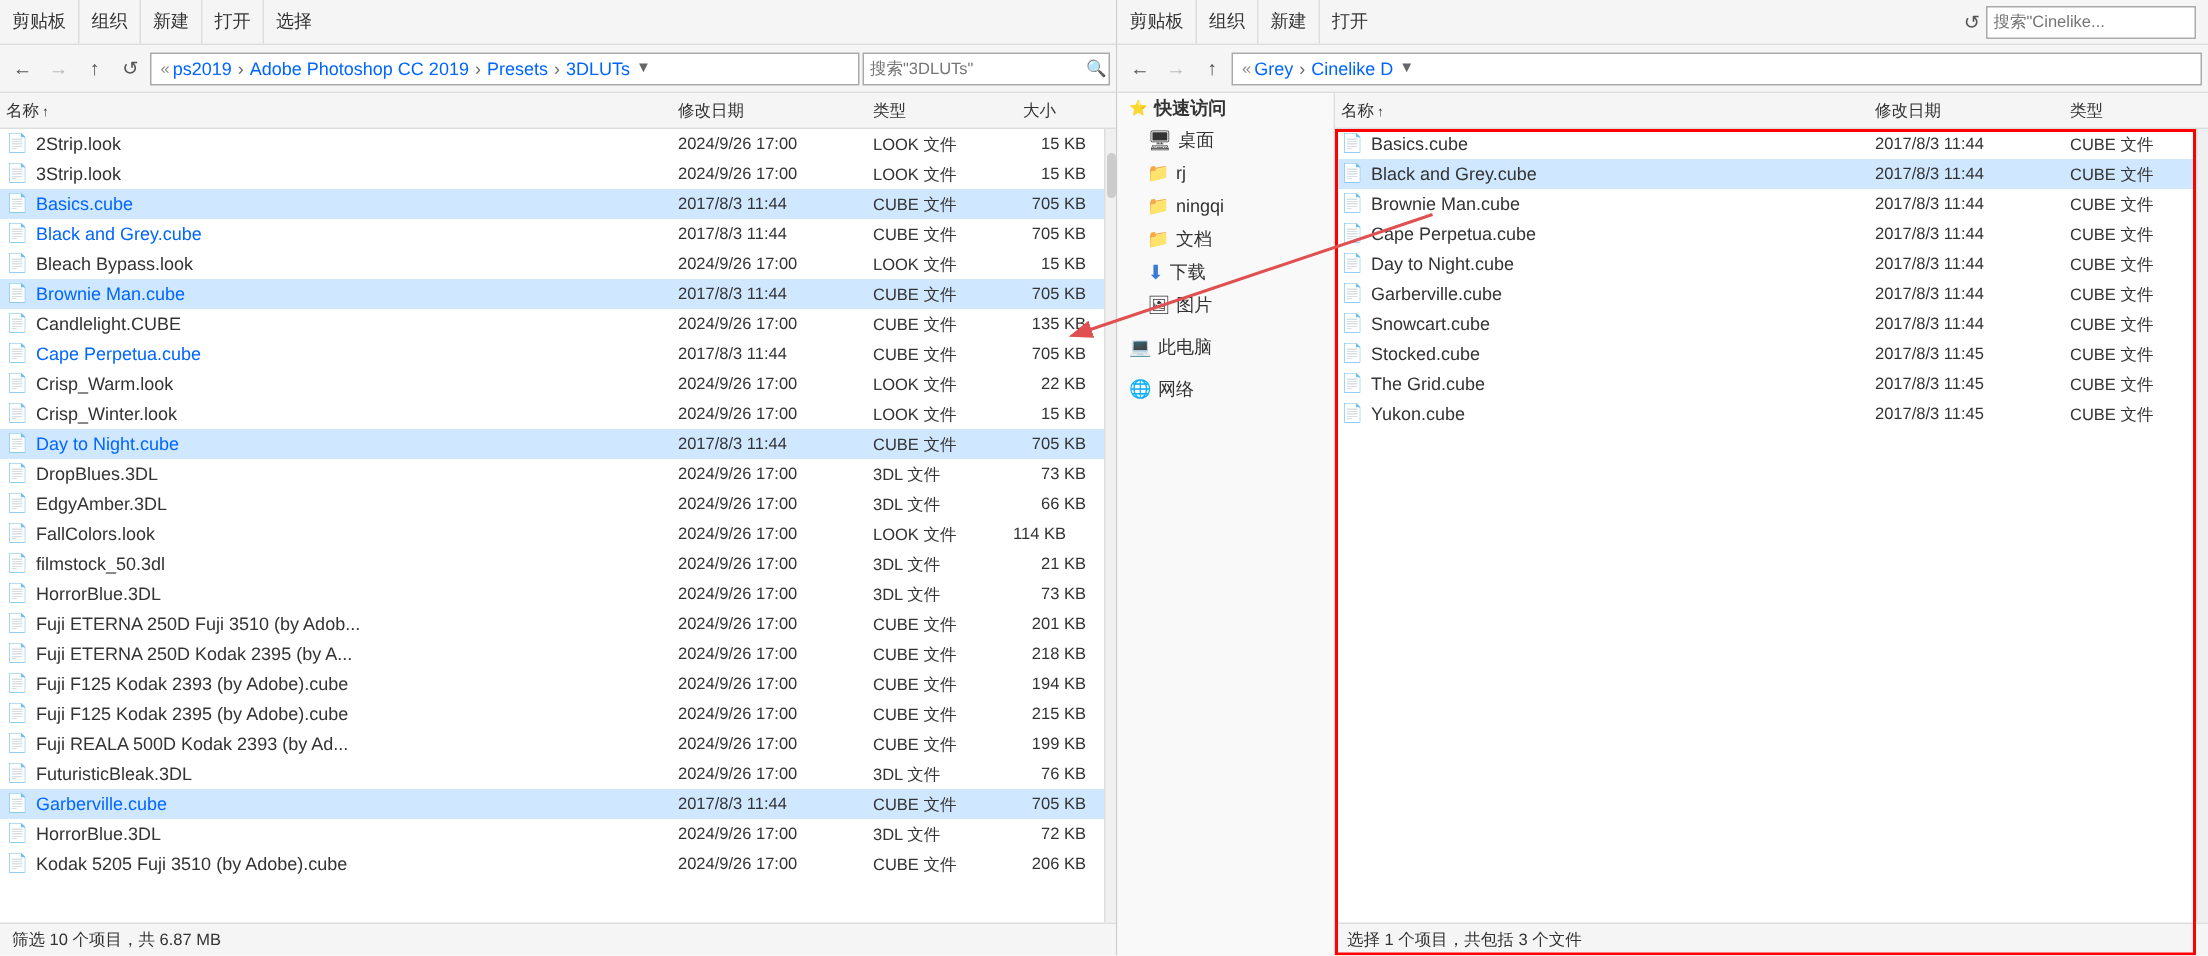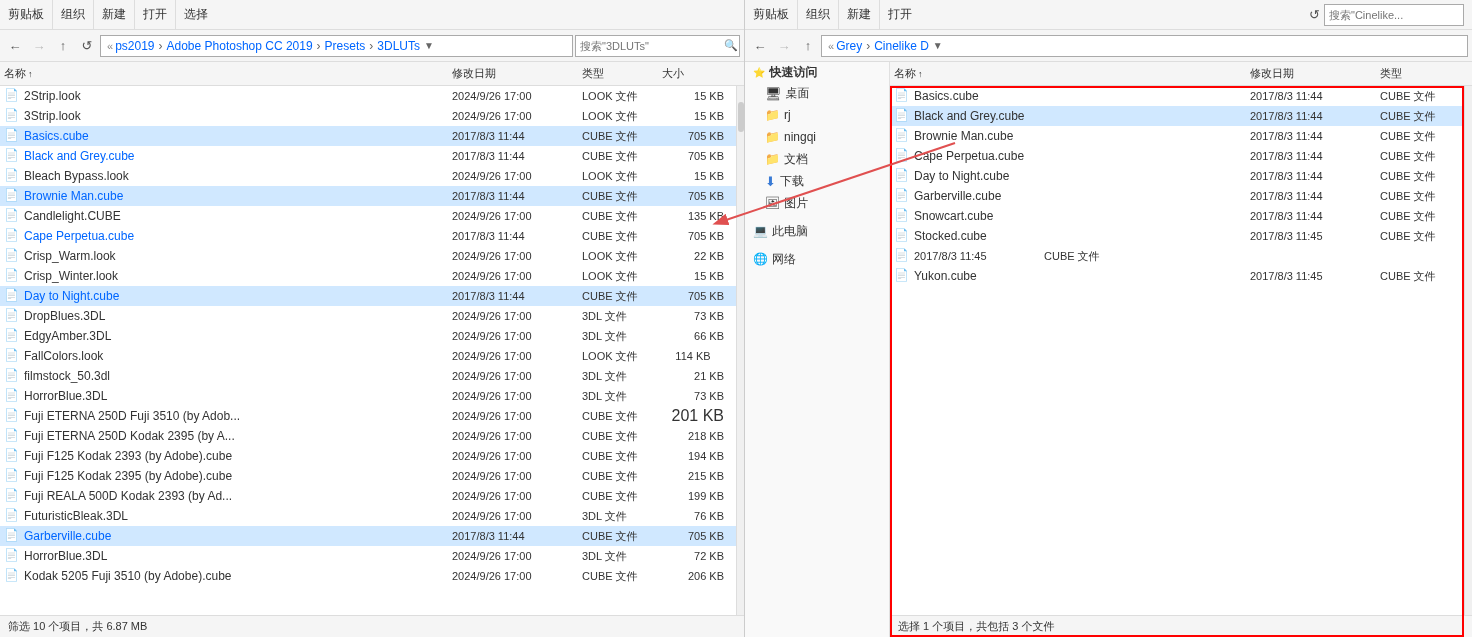--- a/index.html
+++ b/index.html
@@ -55,21 +55,21 @@
       </div>
     </div>
 
     <div style="height:24px;background:#f5f5f5;border-bottom:1px solid #ddd;display:flex;align-items:center;padding:0 4px;font-size:11px;color:#333;">
       <div style="flex:1;display:flex;align-items:center;gap:2px;cursor:pointer;">
         <span>名称</span>
         <span style="font-size:9px;">↑</span>
       </div>
       <div style="width:130px;cursor:pointer;">修改日期</div>
       <div style="width:80px;cursor:pointer;">类型</div>
-      <div style="width:70px;text-align:left;padding-right:8px;cursor:pointer;">大小</div>
+      <div style="width:70px;text-align:center;padding-right:8px;cursor:pointer;">大小</div>
       <div style="width:8px;"></div>
     </div>
 
     <div style="flex:1;overflow:hidden;display:flex;">
       <div style="flex:1;overflow-y:hidden;">
 
       <div style="height: 20px; display: flex; align-items: center; padding: 0px 4px; font-size: 12px; cursor: pointer;">
             <span style="width: 16px; height: 16px; margin-right: 4px; flex-shrink: 0; font-size: 12px;">📄</span>
             <span style="flex: 1 1 0%; overflow: hidden; text-overflow: ellipsis; white-space: nowrap; color: rgb(51, 51, 51);">2Strip.look</span>
             <span style="width: 130px; color: rgb(51, 51, 51); font-size: 11px;">2024/9/26 17:00</span>
@@ -179,21 +179,21 @@
             <span style="flex: 1 1 0%; overflow: hidden; text-overflow: ellipsis; white-space: nowrap; color: rgb(51, 51, 51);">HorrorBlue.3DL</span>
             <span style="width: 130px; color: rgb(51, 51, 51); font-size: 11px;">2024/9/26 17:00</span>
             <span style="width: 80px; color: rgb(51, 51, 51); font-size: 11px;">3DL 文件</span>
             <span style="width: 70px; text-align: right; padding-right: 8px; color: rgb(51, 51, 51); font-size: 11px;">73 KB</span>
           </div>
           <div style="height: 20px; display: flex; align-items: center; padding: 0px 4px; font-size: 12px; cursor: pointer;">
             <span style="width: 16px; height: 16px; margin-right: 4px; flex-shrink: 0; font-size: 12px;">📄</span>
             <span style="flex: 1 1 0%; overflow: hidden; text-overflow: ellipsis; white-space: nowrap; color: rgb(51, 51, 51);">Fuji ETERNA 250D Fuji 3510 (by Adob...</span>
             <span style="width: 130px; color: rgb(51, 51, 51); font-size: 11px;">2024/9/26 17:00</span>
             <span style="width: 80px; color: rgb(51, 51, 51); font-size: 11px;">CUBE 文件</span>
-            <span style="width: 70px; text-align: right; padding-right: 8px; color: rgb(51, 51, 51); font-size: 16px;">201 KB</span>
+            <span style="width: 70px; text-align: right; padding-right: 8px; color: rgb(51, 51, 51); font-size: 11px;">201 KB</span>
           </div>
           <div style="height: 20px; display: flex; align-items: center; padding: 0px 4px; font-size: 12px; cursor: pointer;">
             <span style="width: 16px; height: 16px; margin-right: 4px; flex-shrink: 0; font-size: 12px;">📄</span>
             <span style="flex: 1 1 0%; overflow: hidden; text-overflow: ellipsis; white-space: nowrap; color: rgb(51, 51, 51);">Fuji ETERNA 250D Kodak 2395 (by A...</span>
             <span style="width: 130px; color: rgb(51, 51, 51); font-size: 11px;">2024/9/26 17:00</span>
             <span style="width: 80px; color: rgb(51, 51, 51); font-size: 11px;">CUBE 文件</span>
             <span style="width: 70px; text-align: right; padding-right: 8px; color: rgb(51, 51, 51); font-size: 11px;">218 KB</span>
           </div>
           <div style="height: 20px; display: flex; align-items: center; padding: 0px 4px; font-size: 12px; cursor: pointer;">
             <span style="width: 16px; height: 16px; margin-right: 4px; flex-shrink: 0; font-size: 12px;">📄</span>
@@ -391,20 +391,21 @@
                 <span style="width: 80px; color: rgb(51, 51, 51); font-size: 11px;">CUBE 文件</span>
               </div>
               <div style="height: 20px; display: flex; align-items: center; padding: 0px 4px; font-size: 12px; cursor: pointer; color: rgb(0, 102, 255);">
                 <span style="width: 16px; height: 16px; margin-right: 4px; flex-shrink: 0; font-size: 12px;">📄</span>
                 <span style="flex: 1 1 0%; overflow: hidden; text-overflow: ellipsis; white-space: nowrap; color: rgb(51, 51, 51);">Stocked.cube</span>
                 <span style="width: 130px; color: rgb(51, 51, 51); font-size: 11px;">2017/8/3 11:45</span>
                 <span style="width: 80px; color: rgb(51, 51, 51); font-size: 11px;">CUBE 文件</span>
               </div>
               <div style="height: 20px; display: flex; align-items: center; padding: 0px 4px; font-size: 12px; cursor: pointer; color: rgb(0, 102, 255);">
                 <span style="width: 16px; height: 16px; margin-right: 4px; flex-shrink: 0; font-size: 12px;">📄</span>
+                <span style="flex: 1 1 0%; overflow: hidden; text-overflow: ellipsis; white-space: nowrap; color: rgb(51, 51, 51);">The Grid.cube</span>
                 <span style="width: 130px; color: rgb(51, 51, 51); font-size: 11px;">2017/8/3 11:45</span>
                 <span style="width: 80px; color: rgb(51, 51, 51); font-size: 11px;">CUBE 文件</span>
               </div>
               <div style="height: 20px; display: flex; align-items: center; padding: 0px 4px; font-size: 12px; cursor: pointer; color: rgb(0, 102, 255);">
                 <span style="width: 16px; height: 16px; margin-right: 4px; flex-shrink: 0; font-size: 12px;">📄</span>
                 <span style="flex: 1 1 0%; overflow: hidden; text-overflow: ellipsis; white-space: nowrap; color: rgb(51, 51, 51);">Yukon.cube</span>
                 <span style="width: 130px; color: rgb(51, 51, 51); font-size: 11px;">2017/8/3 11:45</span>
                 <span style="width: 80px; color: rgb(51, 51, 51); font-size: 11px;">CUBE 文件</span>
               </div>
             </div>

